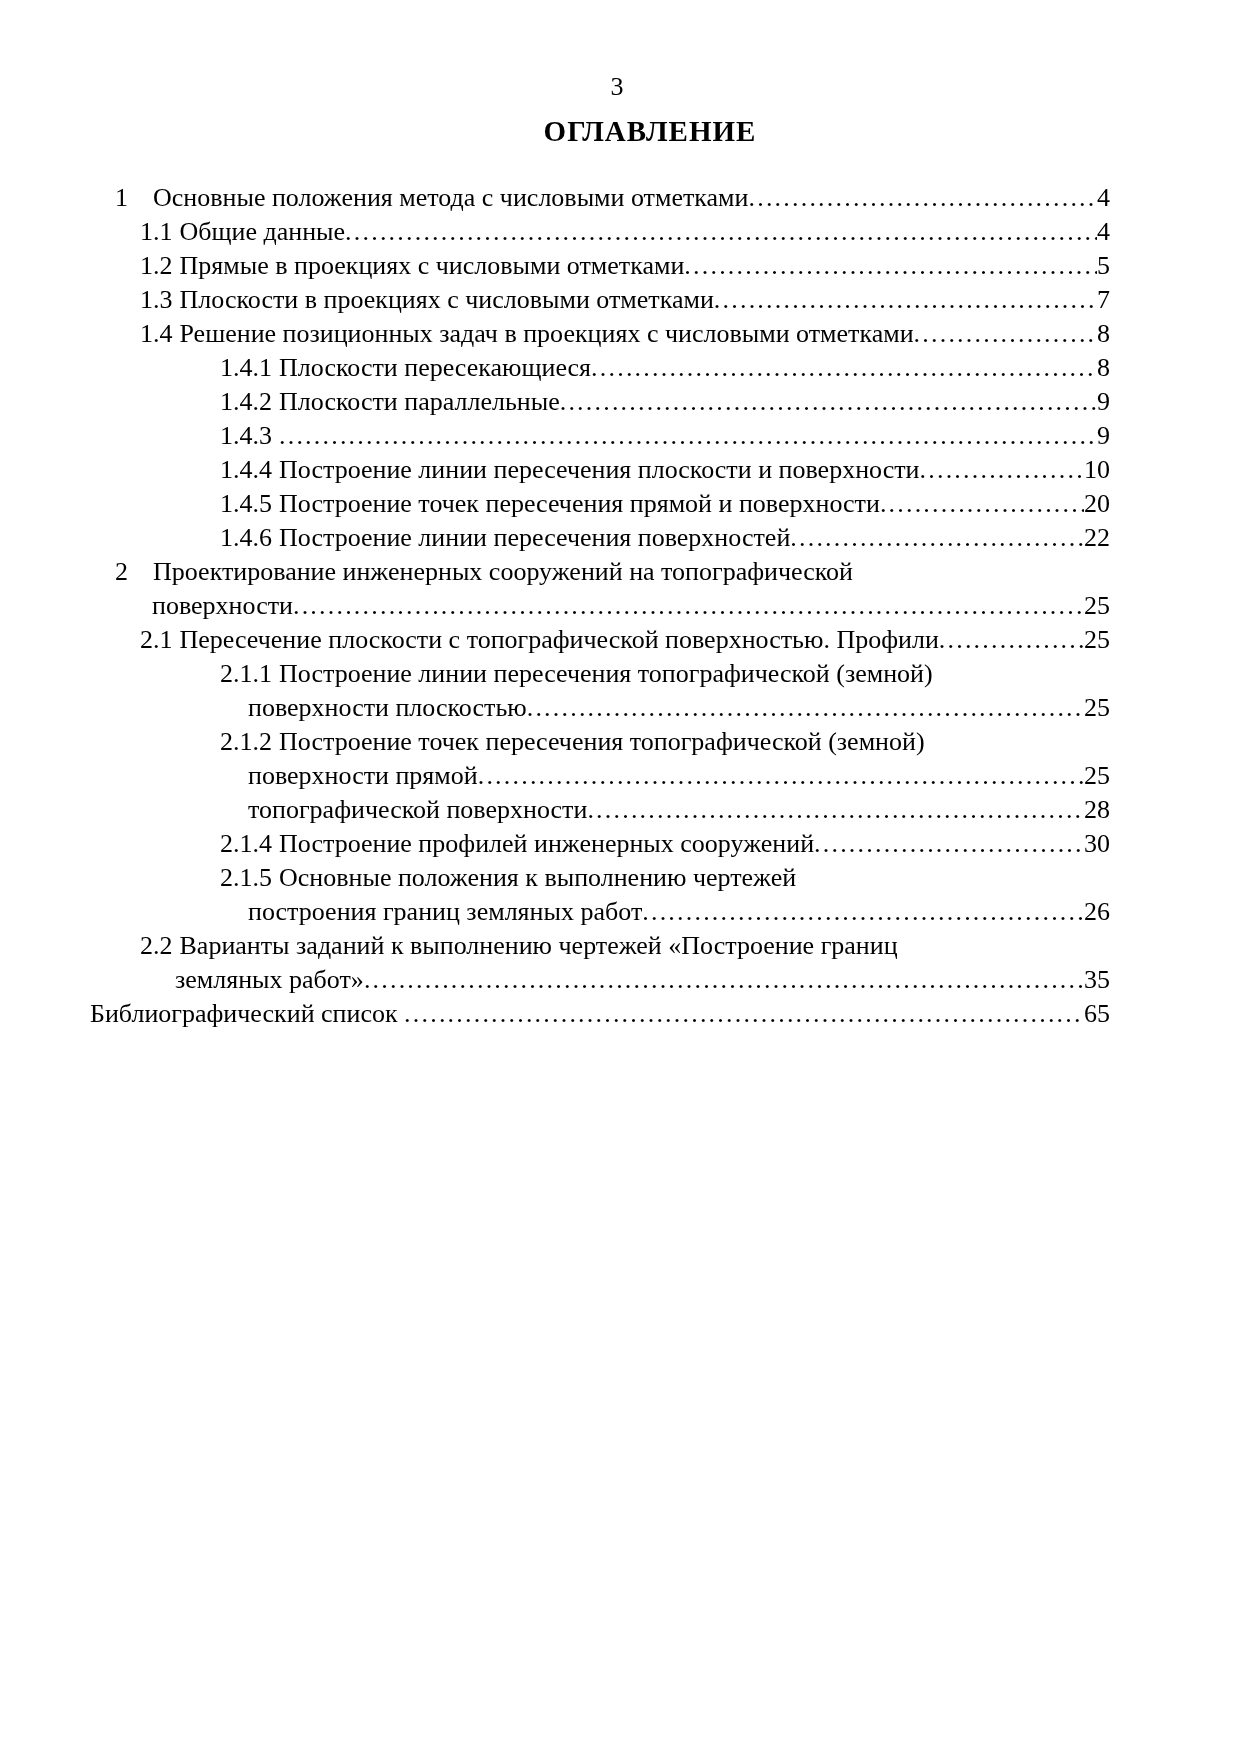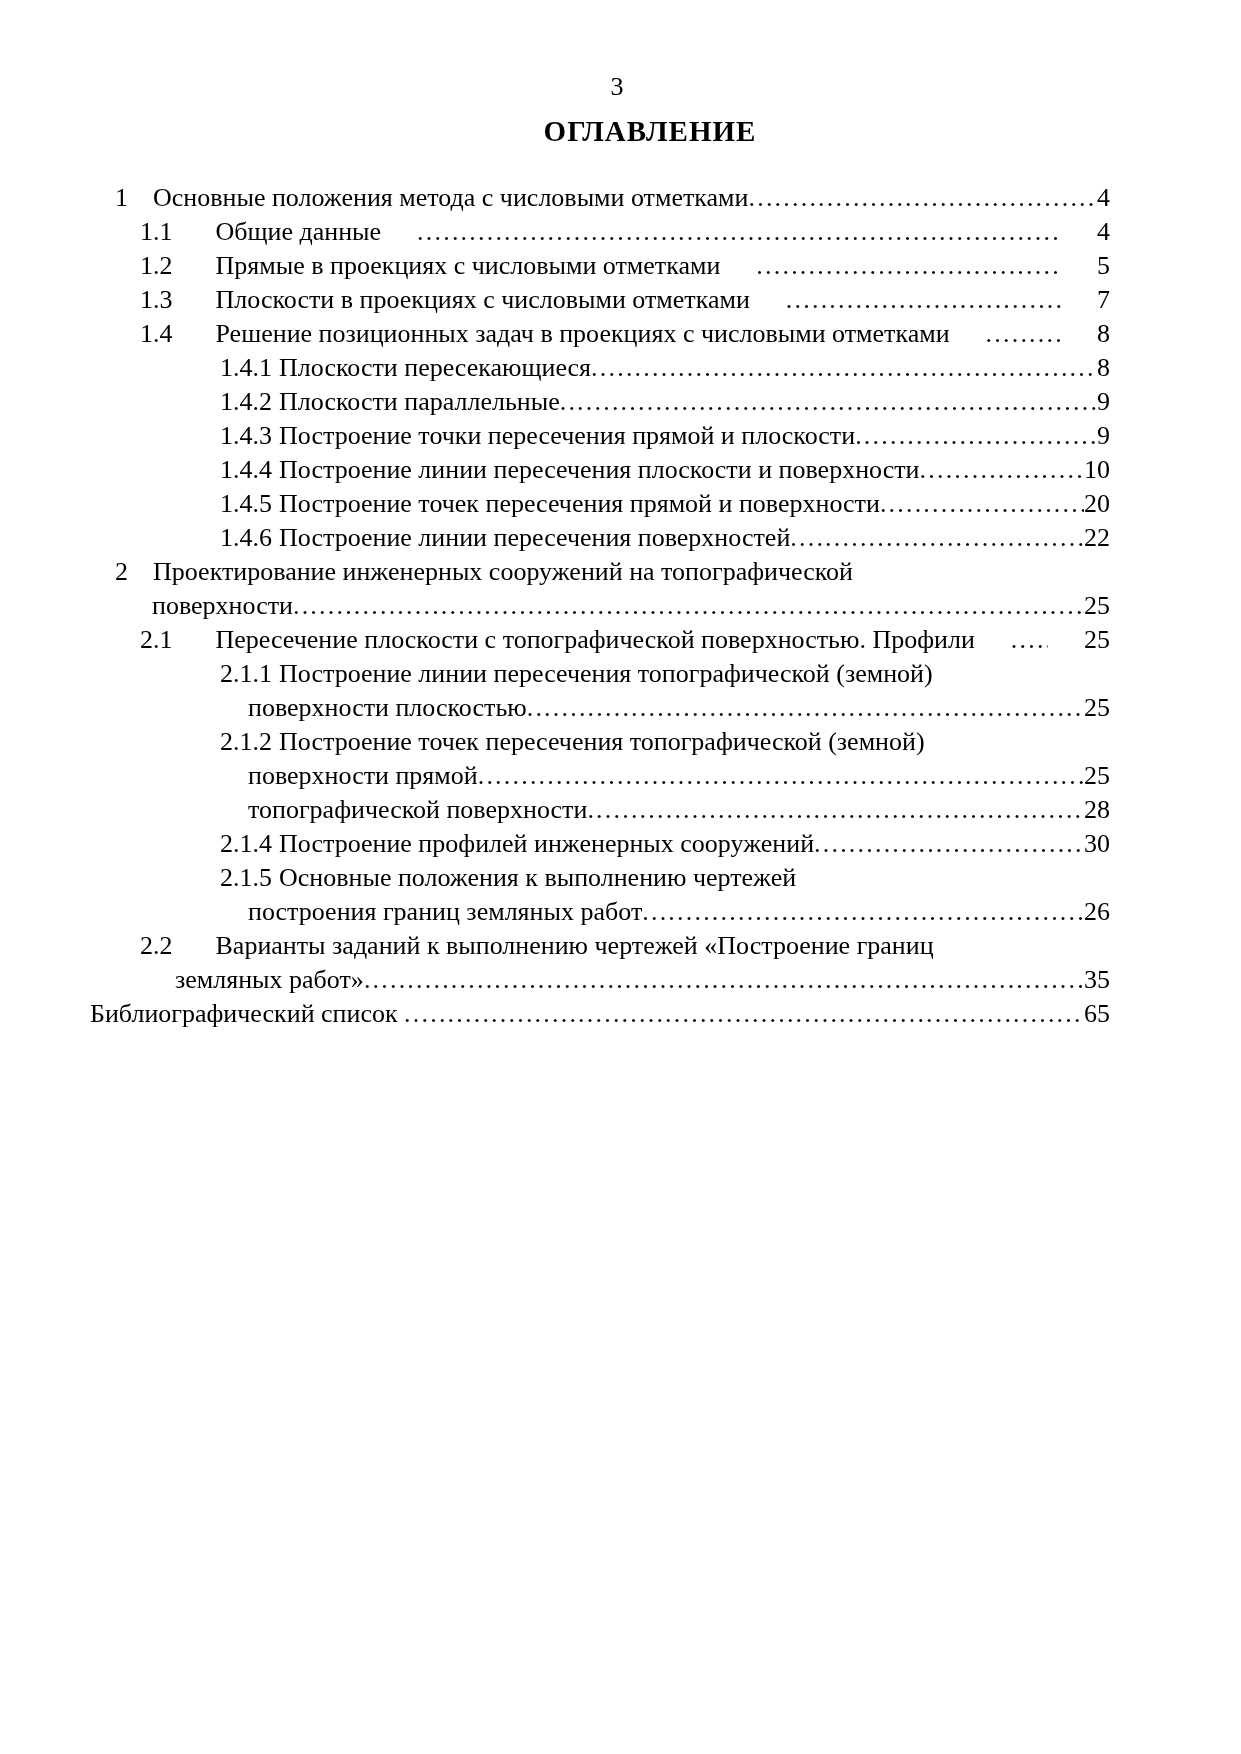--- a/index.html
+++ b/index.html
@@ -64,21 +64,21 @@
     min-width: 0;
     overflow: hidden;
     white-space: nowrap;
     letter-spacing: 2.2px;
   }
   .pg {
     flex: 0 0 auto;
   }
   .l0   { padding-left: 0; }
   .l1   { padding-left: 25px; }
-  .l2   { padding-left: 50px; gap: 36px; }
+  .l2   { padding-left: 50px; }
   .l3   { padding-left: 130px; }
   .cont1 { padding-left: 62px; justify-content: center; }
   .cont2 { padding-left: 85px; }
   .cont3 { padding-left: 158px; align-items: center; }
 </style>
 </head>
 <body>
 
 <div class="page">
   <div class="pagenum">3</div>
@@ -121,21 +121,20 @@
     <span class="pg">8</span>
   </div>
       <div class="row l3">
     <span class="num">1.4.2</span>
     <span class="txt">Плоскости параллельные</span>
     <span class="dots">........................................................................................................................................................................................................</span>
     <span class="pg">9</span>
   </div>
       <div class="row l3">
     <span class="num">1.4.3</span>
-    <span class="txt">Построение точки пересечения прямой и плоскости</span>
     <span class="dots">........................................................................................................................................................................................................</span>
     <span class="pg">9</span>
   </div>
       <div class="row l3">
     <span class="num">1.4.4</span>
     <span class="txt">Построение линии пересечения плоскости и поверхности</span>
     <span class="dots">........................................................................................................................................................................................................</span>
     <span class="pg">10</span>
   </div>
       <div class="row l3">

